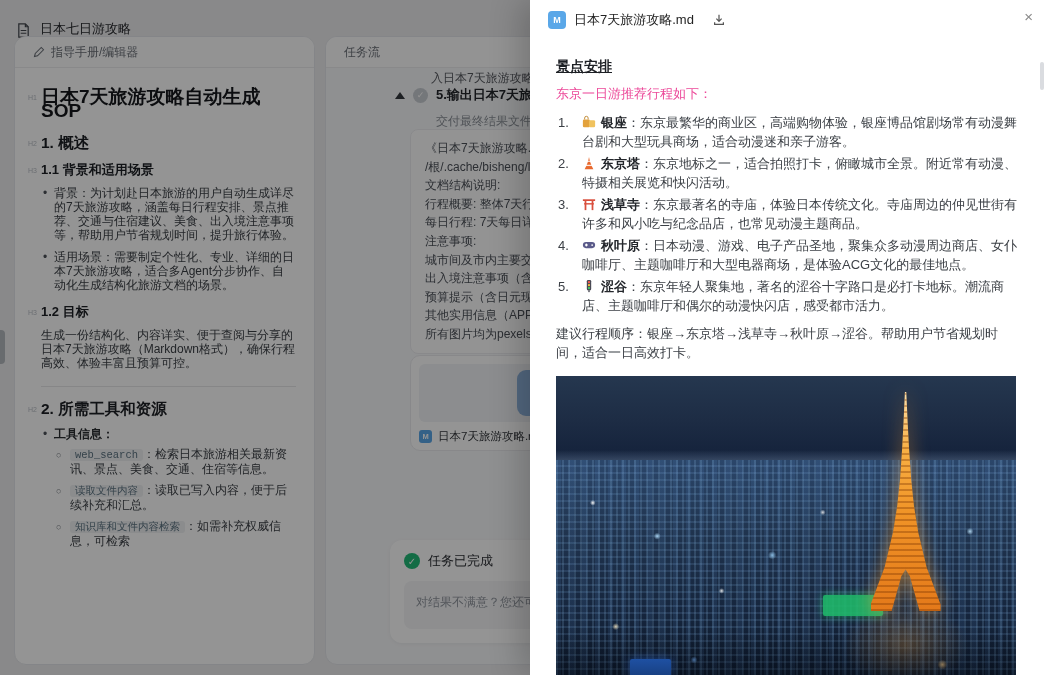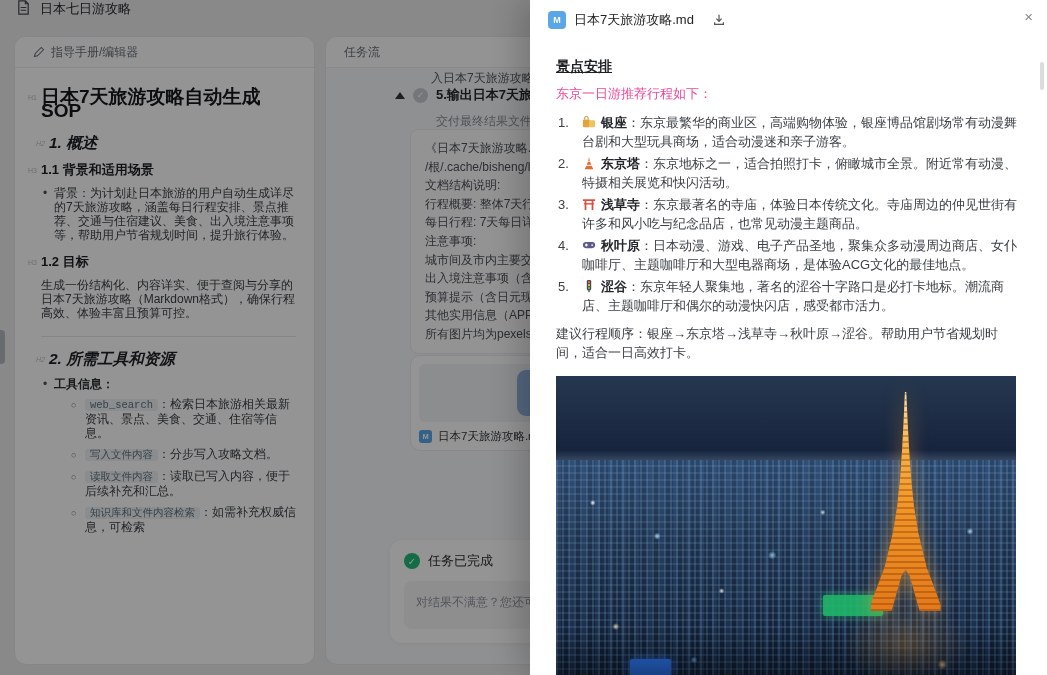--- a/index.html
+++ b/index.html
@@ -4,38 +4,38 @@
 <style>
   * { box-sizing: border-box; margin: 0; padding: 0; }
   html,body { width:1047px; height:675px; overflow:hidden; }
   body {
     position:relative;
     background:#ececee;
     font-family:"Liberation Sans","DejaVu Sans",sans-serif;
     color:#33363b;
   }
   
-  .topbar { position:absolute; top:0; left:0; right:0; height:38px; display:flex; align-items:flex-start; padding:0 16px; gap:9px; }
+  .topbar { position:absolute; top:0; left:0; right:0; height:38px; display:flex; align-items:flex-end; padding:0 16px; gap:9px; }
   .topbar-title { font-size:13px; color:#26282c; font-weight:500; }
   
   .panel { position:absolute; background:#fff; border:1px solid #e4e6ea; border-radius:12px; overflow:hidden; }
   .left-panel { left:14px; top:36px; width:301px; height:629px; }
   .task-panel { left:325px; top:36px; width:708px; height:629px; background:#f7f8fa; }
   .panel-header { height:31px; display:flex; align-items:center; gap:6px; padding:0 18px; font-size:12px; color:#6b7077; border-bottom:1px solid #ececee; background:#fdfdfe; }
   
   .doc-body { padding:10px 18px 0 26px; font-size:12px; line-height:14px; color:#3c4046; height:calc(100% - 31px); overflow:hidden; }
   .doc-h1 { font-size:19px; font-weight:700; color:#16181c; margin:12px 0 18px; position:relative; }
-  .doc-h2 { font-size:15.5px; font-weight:700; color:#1d2025; margin:15px 8px 11px; position:relative;font-style:italic; }
+  .doc-h2 { font-size:15.5px; font-weight:700; color:#1d2025; margin:15px 0 11px; position:relative; }
   .doc-h3 { font-size:13px; font-weight:700; color:#1d2025; margin:13px 0 9px; position:relative; }
   .hm { position:absolute; left:-13px; top:1px; font-size:7px; color:#b9bec5; font-weight:400; letter-spacing:0; }
   ul.b1 { list-style:none; padding-left:13px; margin:0 0 4px; }
   ul.b1>li { position:relative; margin-bottom:8px; }
   ul.b1>li::before { content:"•"; position:absolute; left:-11px; color:#4c5158; }
   ul.b2 { list-style:none; padding-left:16px; margin:6px 0 2px; }
-  ul.b2>li { position:relative; margin-bottom:7px;margin-left:15px; }
+  ul.b2>li { position:relative; margin-bottom:7px; }
   ul.b2>li::before { content:"○"; position:absolute; left:-14px; top:1px; font-size:9px; color:#7b8086; }
   .chip { font-family:"Liberation Mono","DejaVu Sans Mono",monospace; font-size:10.5px; background:#eff1f3; color:#5b7280; padding:0 5px; border-radius:3px; }
   .b-lead { font-weight:700; color:#2a2d31; }
   hr.doc-divider { border:none; border-top:1px solid #e7e7e9; margin:16px 0 14px; }
   
   .task-content { position:relative; height:calc(100% - 31px); font-size:12px; }
   .tc-line1 { position:absolute; left:105px; top:2px; color:#55585e; white-space:nowrap; }
   .step-row { position:absolute; left:69px; top:18px; display:flex; align-items:center; gap:8px; }
   .tri-up { width:0; height:0; border-left:5px solid transparent; border-right:5px solid transparent; border-bottom:7px solid #33373d; }
   .step-check { width:15px; height:15px; border-radius:50%; background:#c9cdd3; color:#fff; font-size:9px; display:flex; align-items:center; justify-content:center; }
@@ -129,31 +129,31 @@
         </svg>
     </span>
     <span>指导手册/编辑器</span>
   </div>
   <div class="doc-body">
     <div class="doc-h1"><span class="hm">H1</span><span>日本7天旅游攻略自动生成SOP</span></div>
     <div class="doc-h2"><span class="hm">H2</span><span>1. 概述</span></div>
     <div class="doc-h3"><span class="hm">H3</span><span>1.1 背景和适用场景</span></div>
     <ul class="b1">
       <li>背景：为计划赴日本旅游的用户自动生成详尽的7天旅游攻略，涵盖每日行程安排、景点推荐、交通与住宿建议、美食、出入境注意事项等，帮助用户节省规划时间，提升旅行体验。</li>
+      <li>适用场景：需要制定个性化、专业、详细的日本7天旅游攻略，适合多Agent分步协作、自动化生成结构化旅游文档的场景。</li>
     </ul>
     <div class="doc-h3"><span class="hm">H3</span><span>1.2 目标</span></div>
     <p>生成一份结构化、内容详实、便于查阅与分享的日本7天旅游攻略（Markdown格式），确保行程高效、体验丰富且预算可控。</p>
     <hr class="doc-divider">
     <div class="doc-h2"><span class="hm">H2</span><span>2. 所需工具和资源</span></div>
     <ul class="b1">
       <li>
         <span class="b-lead">工具信息：</span>
         <ul class="b2">
           <li><span class="chip">web_search</span><span>：检索日本旅游相关最新资讯、景点、美食、交通、住宿等信息。</span></li>
-          <li><span class="chip">写入文件内容</span><span>：分步写入攻略文档。</span></li>
           <li><span class="chip">读取文件内容</span><span>：读取已写入内容，便于后续补充和汇总。</span></li>
           <li><span class="chip">知识库和文件内容检索</span><span>：如需补充权威信息，可检索 </span></li>
         </ul>
       </li>
 
     </ul>
   </div>
 </div>
 
 <div class="panel task-panel">

